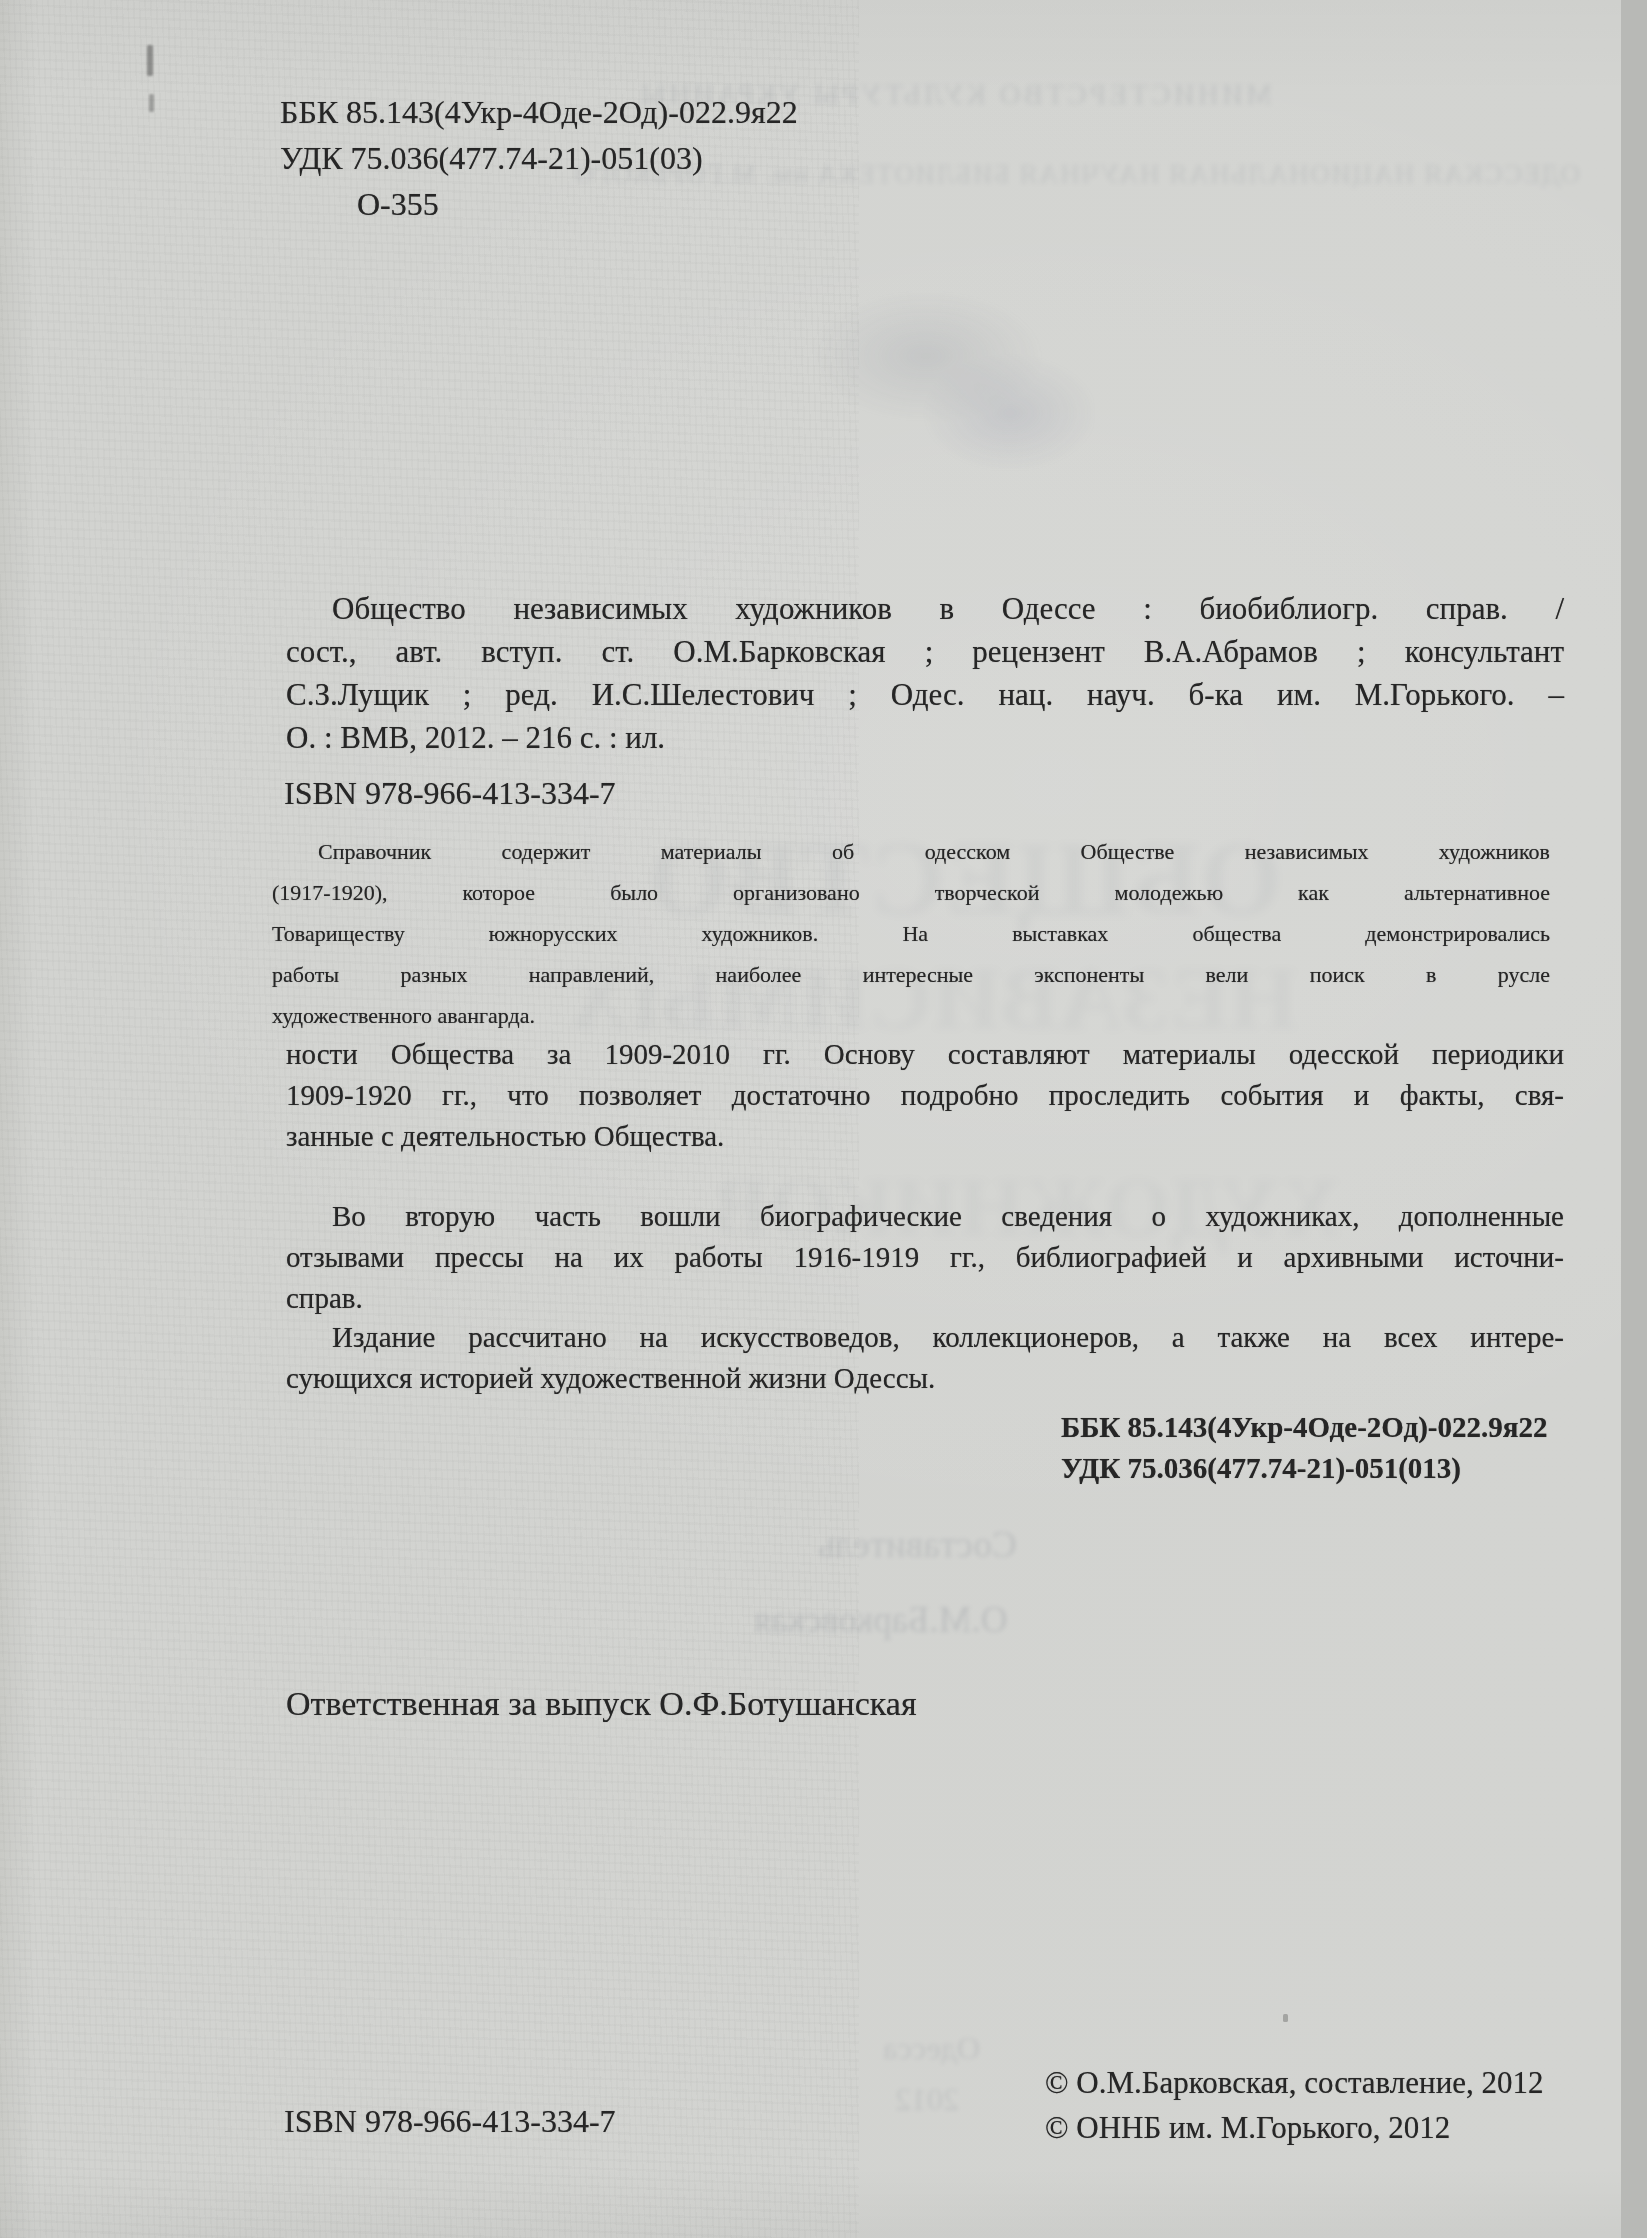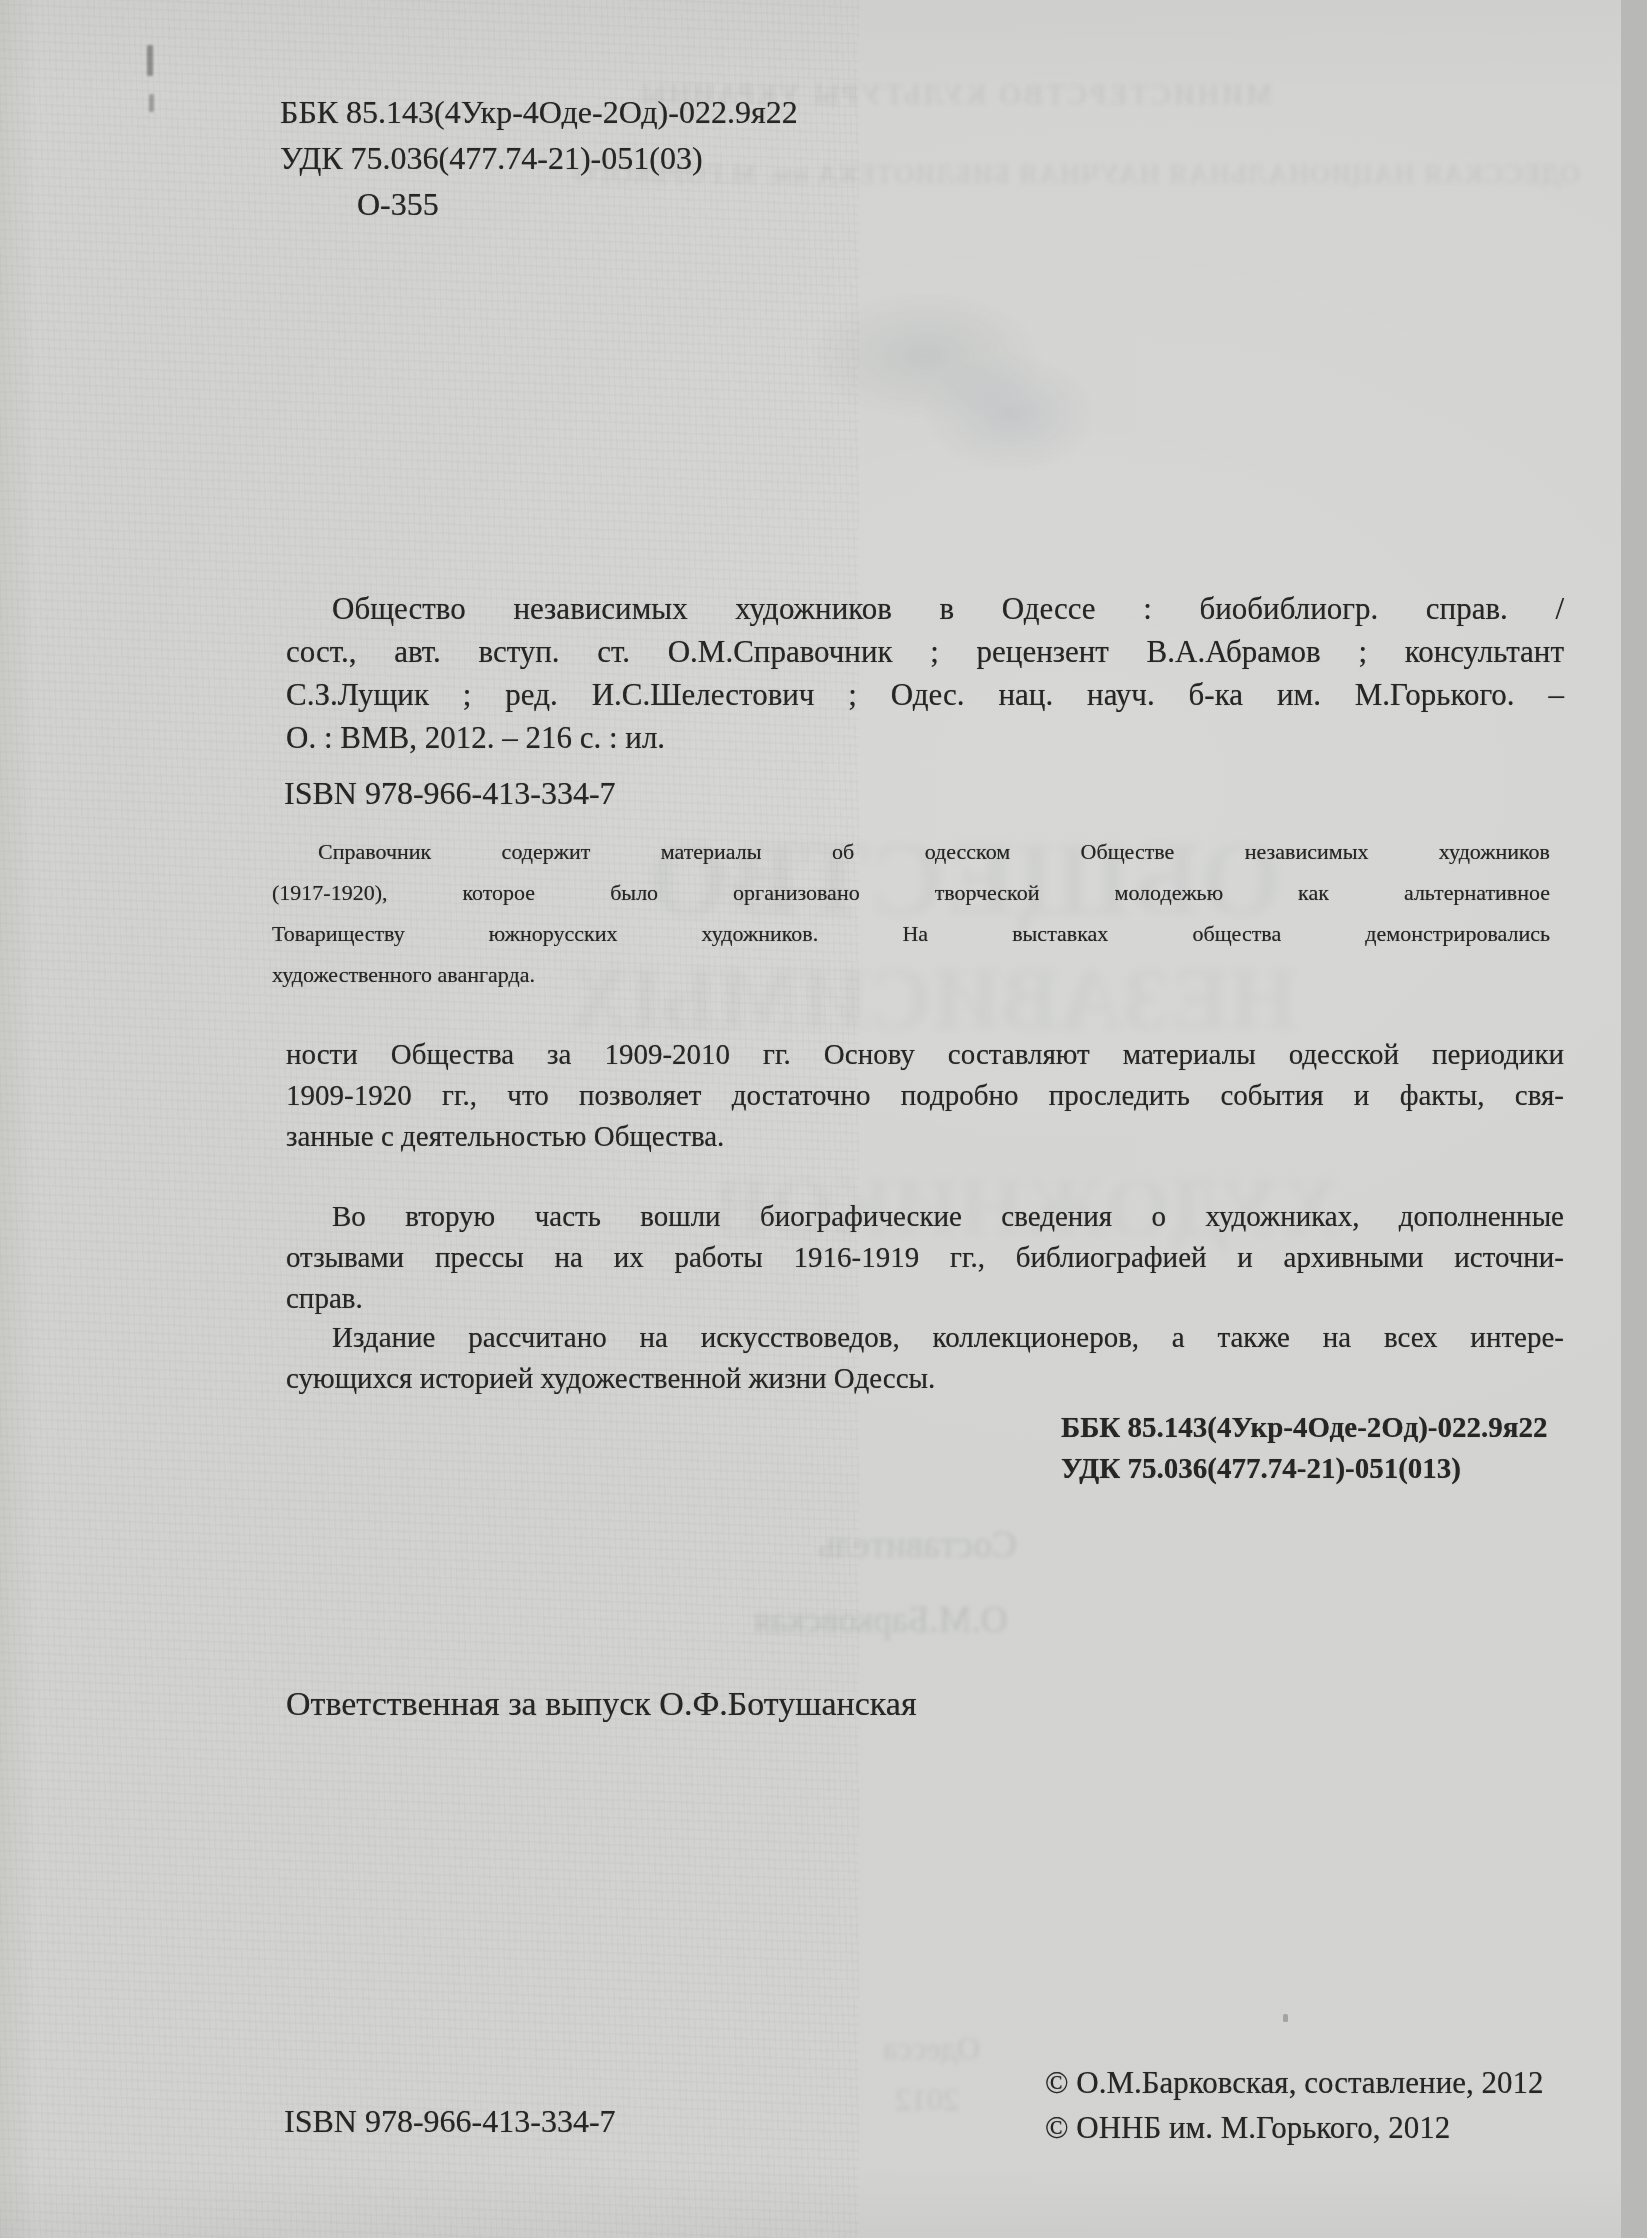--- a/index.html
+++ b/index.html
@@ -80,31 +80,32 @@
   <div class="speck" style="left:1283px;top:2014px;width:4.9px;height:8px;opacity:0.3;filter:blur(0.4px);"></div>
 
   <div class="block" style="left:280px;top:89px;font-size:32px;line-height:46px;">
     <span class="line">ББК 85.143(4Укр-4Оде-2Од)-022.9я22</span>
     <span class="line">УДК 75.036(477.74-21)-051(03)</span>
     <span class="line" style="padding-left:77px;">О-355</span>
   </div>
 
   <div class="block" style="left:286px;top:587px;width:1278px;font-size:31px;line-height:43px;">
     <span class="line just ind">Общество независимых художников в Одессе : биобиблиогр. справ. /</span>
-    <span class="line just">сост., авт. вступ. ст. О.М.Справочник ; рецензент В.А.Абрамов ; консультант</span>
+    <span class="line just">сост., авт. вступ. ст. О.М.Барковская ; рецензент В.А.Абрамов ; консультант</span>
     <span class="line just">С.З.Лущик ; ред. И.С.Шелестович ; Одес. нац. науч. б-ка им. М.Горького. –</span>
     <span class="line">О. : ВМВ, 2012. – 216 с. : ил.</span>
   </div>
 
   <div class="txt" style="left:284px;top:775px;font-size:32px;">ISBN 978-966-413-334-7</div>
 
   <div class="block" style="left:272px;top:831px;width:1278px;font-size:22px;line-height:41px;">
     <span class="line just ind">Справочник содержит материалы об одесском Обществе независимых художников</span>
     <span class="line just">(1917-1920), которое было организовано творческой молодежью как альтернативное</span>
     <span class="line just">Товариществу южнорусских художников. На выставках общества демонстрировались</span>
+    <span class="line just">работы разных направлений, наиболее интересные экспоненты вели поиск в русле</span>
     <span class="line">художественного авангарда.</span>
   </div>
 
   <div class="block" style="left:286px;top:1034px;width:1278px;font-size:29px;line-height:41px;">
     <span class="line just">ности Общества за 1909-2010 гг. Основу составляют материалы одесской периодики</span>
     <span class="line just">1909-1920 гг., что позволяет достаточно подробно проследить события и факты, свя-</span>
     <span class="line">занные с деятельностью Общества.</span>
   </div>
 
   <div class="block" style="left:286px;top:1196px;width:1278px;font-size:29px;line-height:41px;">

